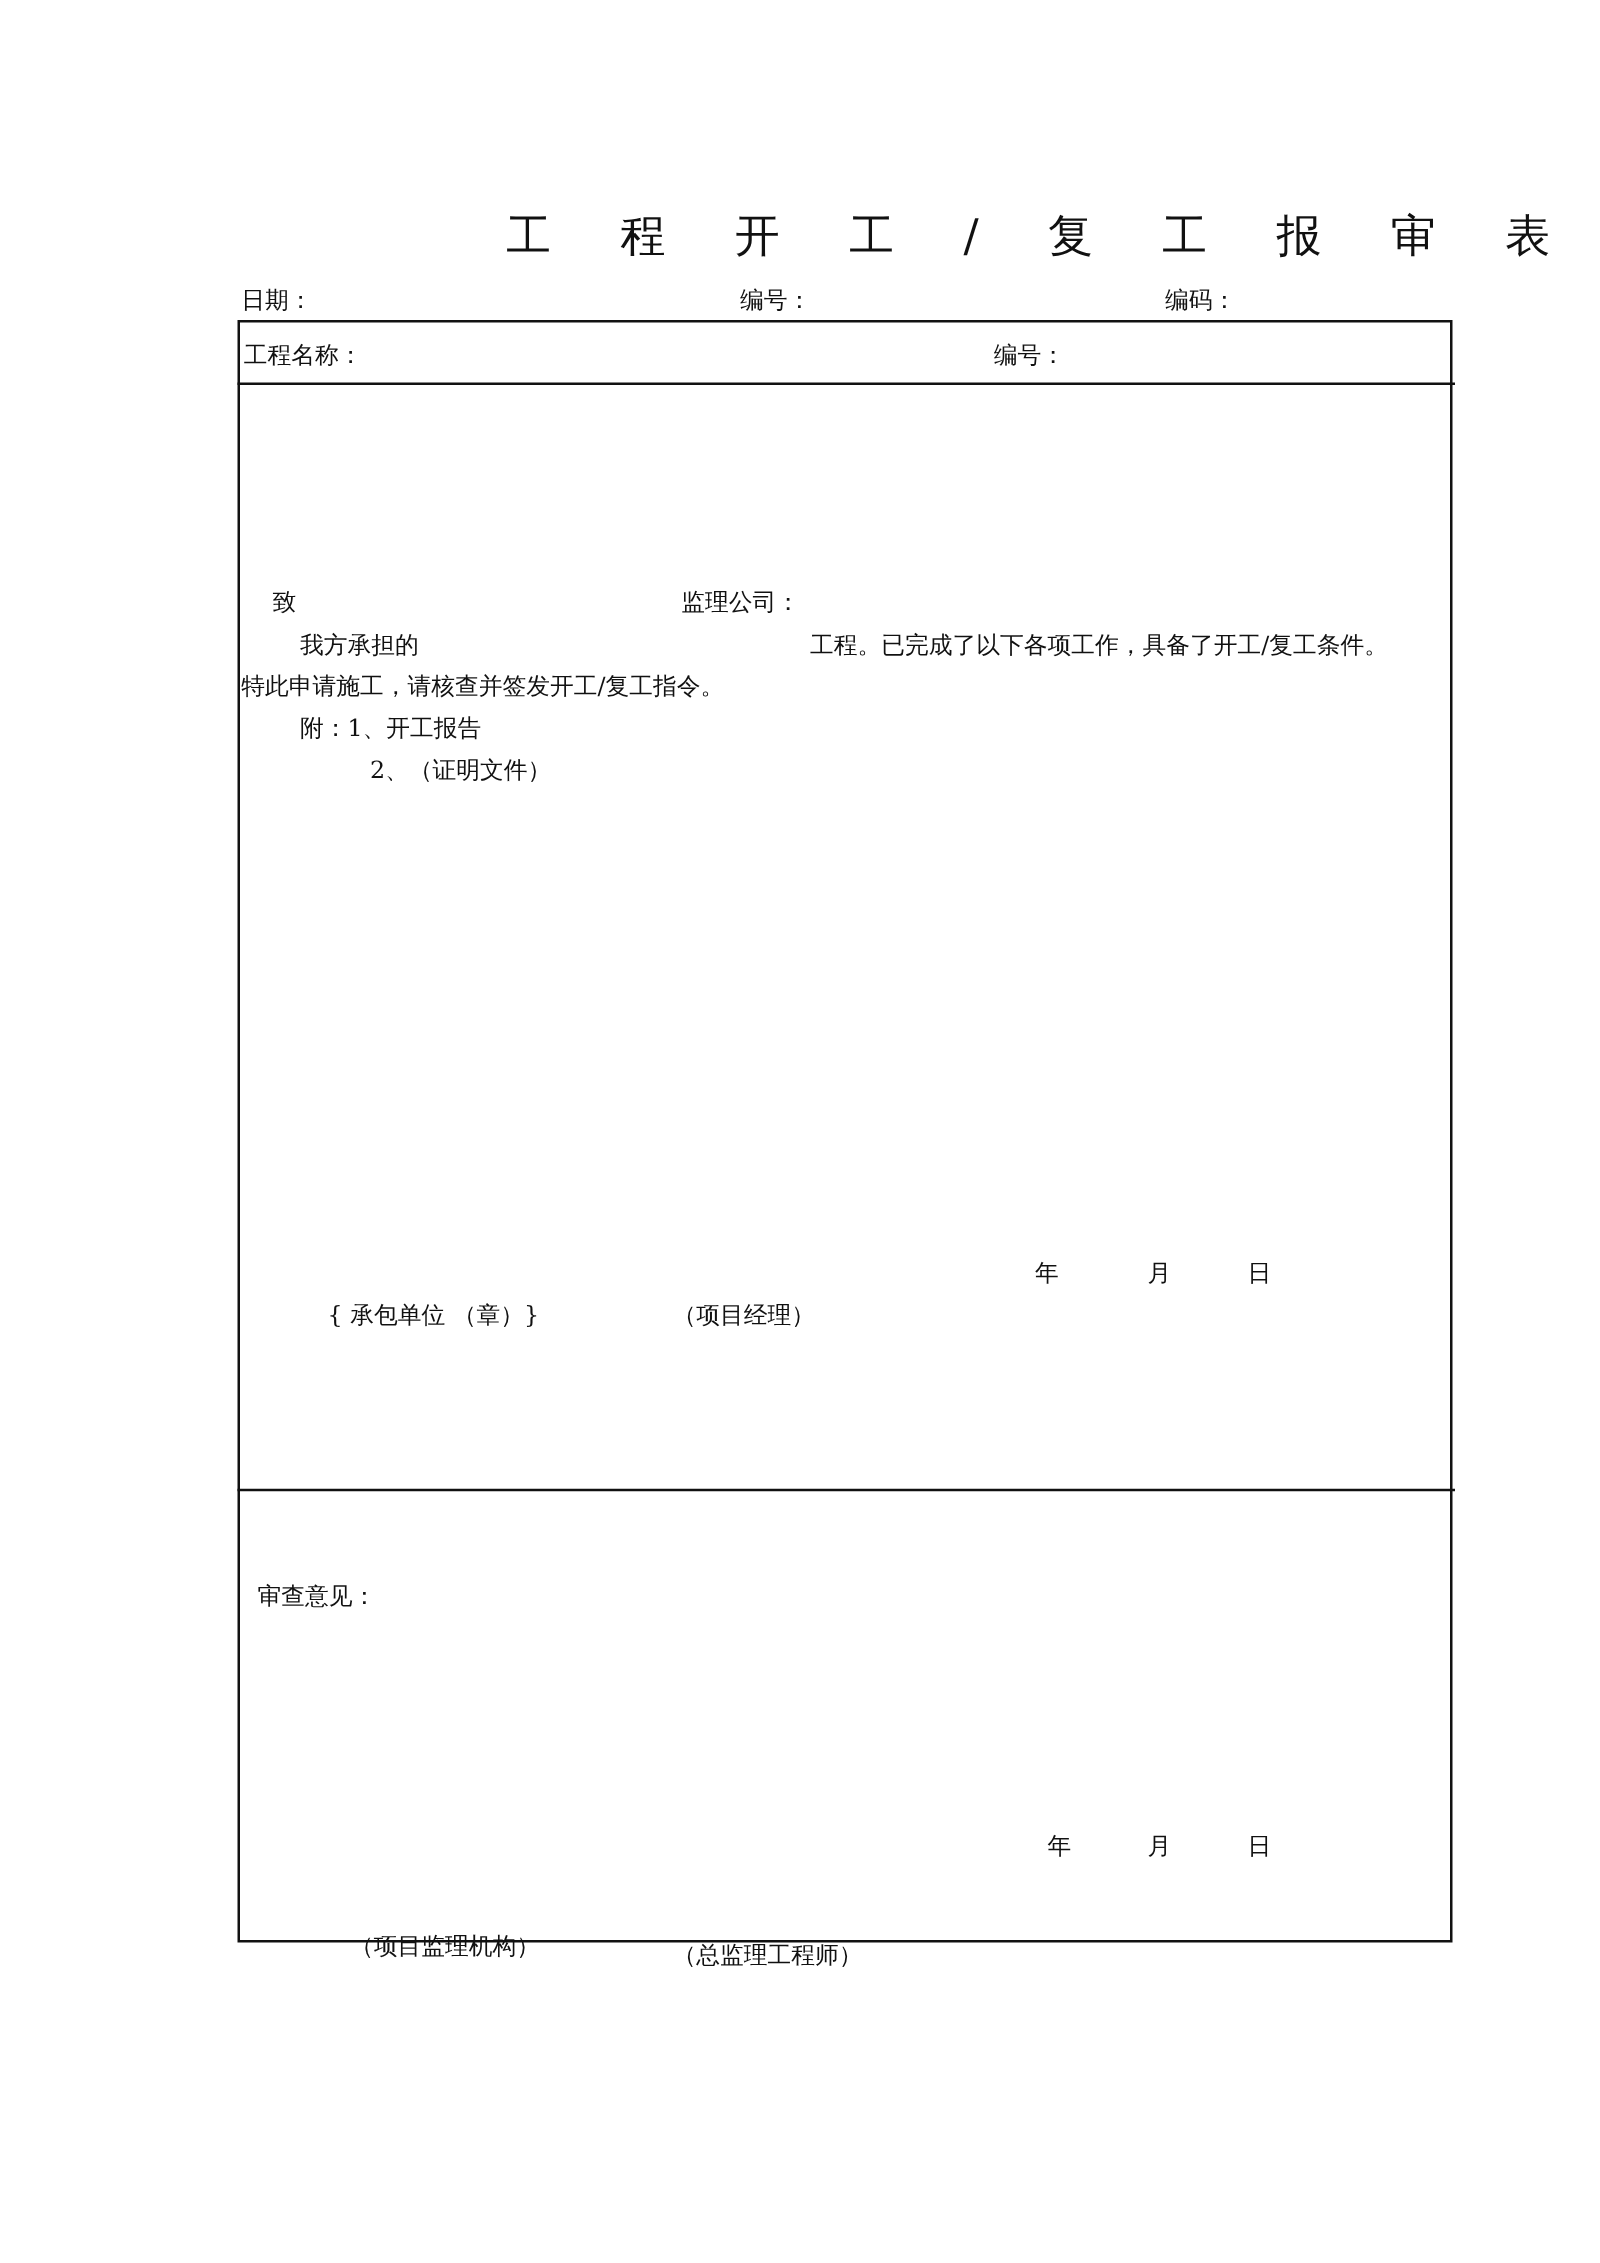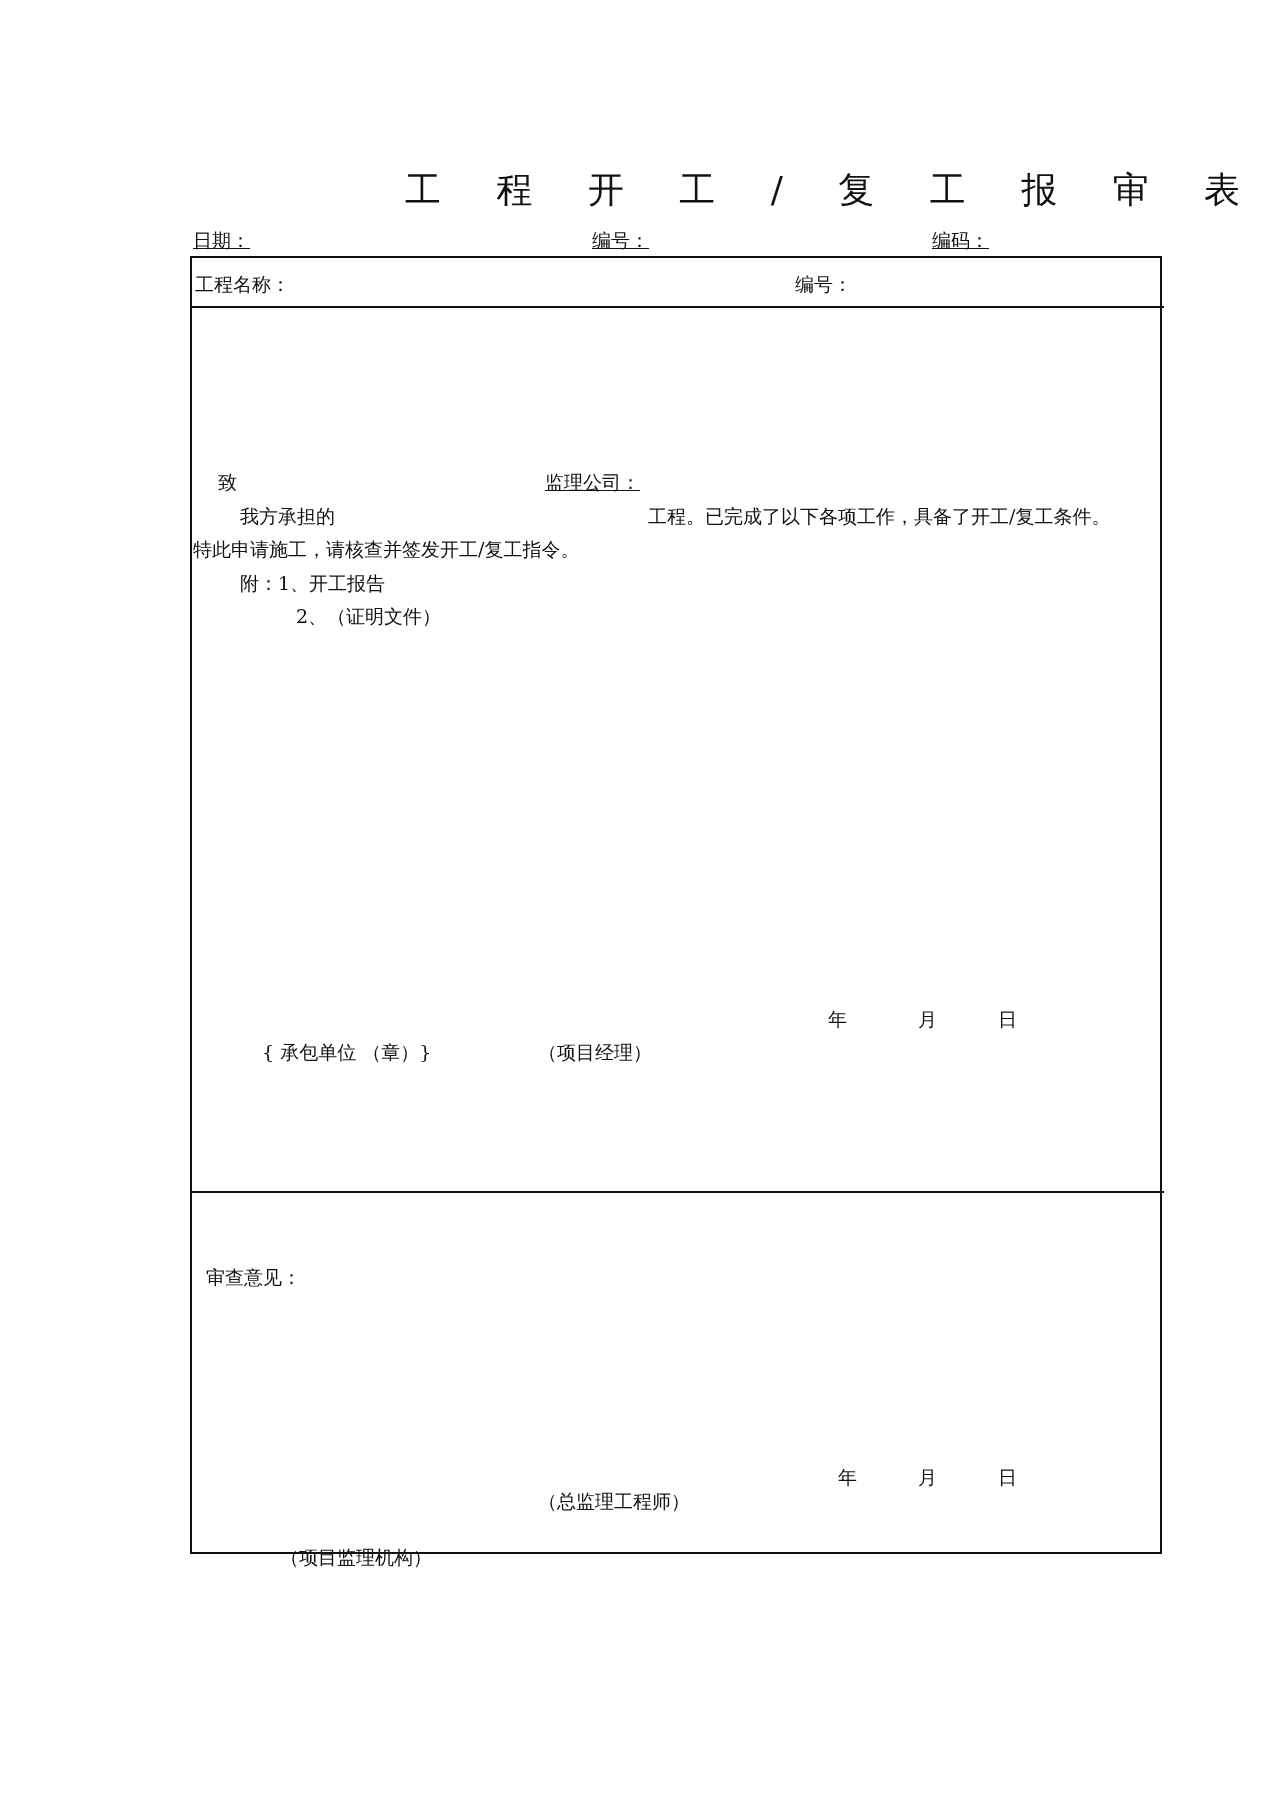--- a/index.html
+++ b/index.html
@@ -1,19 +1,19 @@
 <!DOCTYPE html>
 <html><head>
   <meta charset="utf-8">
   <style>
     html, body { margin:0; padding:0; background:#ffffff; }
     body { width:1280px; height:1810px; position:relative; font-family:"DejaVu Serif","Liberation Serif",serif; color:#111; }
     .abs { position:absolute; white-space:nowrap; }
     .title { left:405px; top:170px; width:480px; font-size:36px; letter-spacing:22px; line-height:40px; }
-    .meta { top:228px; font-size:19px; line-height:24px;text-decoration:underline; }
+    .meta { top:228px; font-size:19px; line-height:24px; }
     .table { position:absolute; left:190px; top:256px; width:972px; height:1298px; border:2px solid #111; box-sizing:border-box; }
     .hline { position:absolute; left:190px; width:974px; height:2px; background:#111; }
     .txt { font-size:19px; line-height:24px; }
   </style>
 </head>
 <body>
 
 <div class="abs title">工 程 开 工 / 复 工 报 审 表</div>
 
 <div class="abs meta" style="left:193px;">日期：</div>
@@ -21,31 +21,31 @@
 <div class="abs meta" style="left:932px;">编码：</div>
 
 <div class="table"></div>
 <div class="hline" style="top:306px;"></div>
 <div class="hline" style="top:1191px;"></div>
 
 <div class="abs txt" style="left:195px; top:272px;">工程名称：</div>
 <div class="abs txt" style="left:795px; top:272px;">编号：</div>
 
 <div class="abs txt" style="left:218px; top:470px;">致</div>
-<div class="abs txt" style="left:545px; top:470px;text-decoration:underline;">监理公司：</div>
+<div class="abs txt" style="left:545px; top:470px;">监理公司：</div>
 <div class="abs txt" style="left:240px; top:504px;">我方承担的</div>
 <div class="abs txt" style="left:636px; top:504px;margin-left:12px;">工程。已完成了以下各项工作，具备了开工/复工条件。</div>
 <div class="abs txt" style="left:193px; top:537px;">特此申请施工，请核查并签发开工/复工指令。</div>
 <div class="abs txt" style="left:240px; top:571px;">附：1、开工报告</div>
 <div class="abs txt" style="left:296px; top:604px;">2、（证明文件）</div>
 
 <div class="abs txt" style="left:828px; top:1007px;">年</div>
 <div class="abs txt" style="left:918px; top:1007px;">月</div>
 <div class="abs txt" style="left:998px; top:1007px;">日</div>
 <div class="abs txt" style="left:262px; top:1040px;">{ 承包单位 （章）}</div>
 <div class="abs txt" style="left:538px; top:1040px;">（项目经理）</div>
 
 <div class="abs txt" style="left:206px; top:1265px;">审查意见：</div>
 <div class="abs txt" style="left:838px; top:1465px;">年</div>
 <div class="abs txt" style="left:918px; top:1465px;">月</div>
 <div class="abs txt" style="left:998px; top:1465px;">日</div>
 <div class="abs txt" style="left:280px; top:1497px;margin-top:48px;">（项目监理机构）</div>
-<div class="abs txt" style="left:538px; top:1489px;">（总监理工程师）</div>
+<div class="abs txt" style="left:538px; top:1552px;">（总监理工程师）</div>
 
 </body></html>

